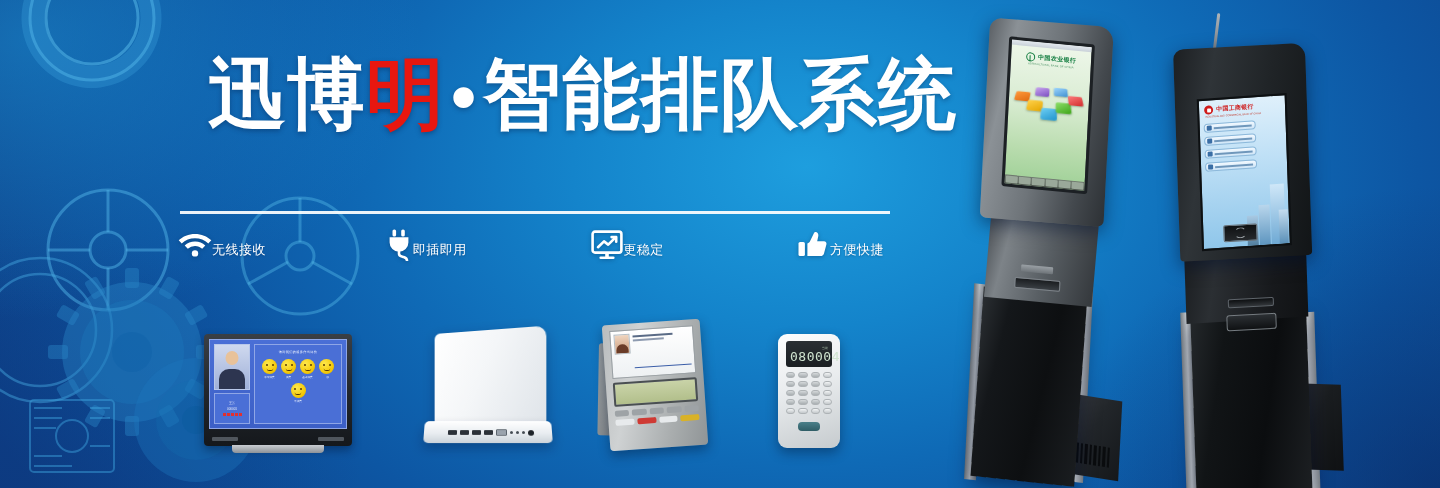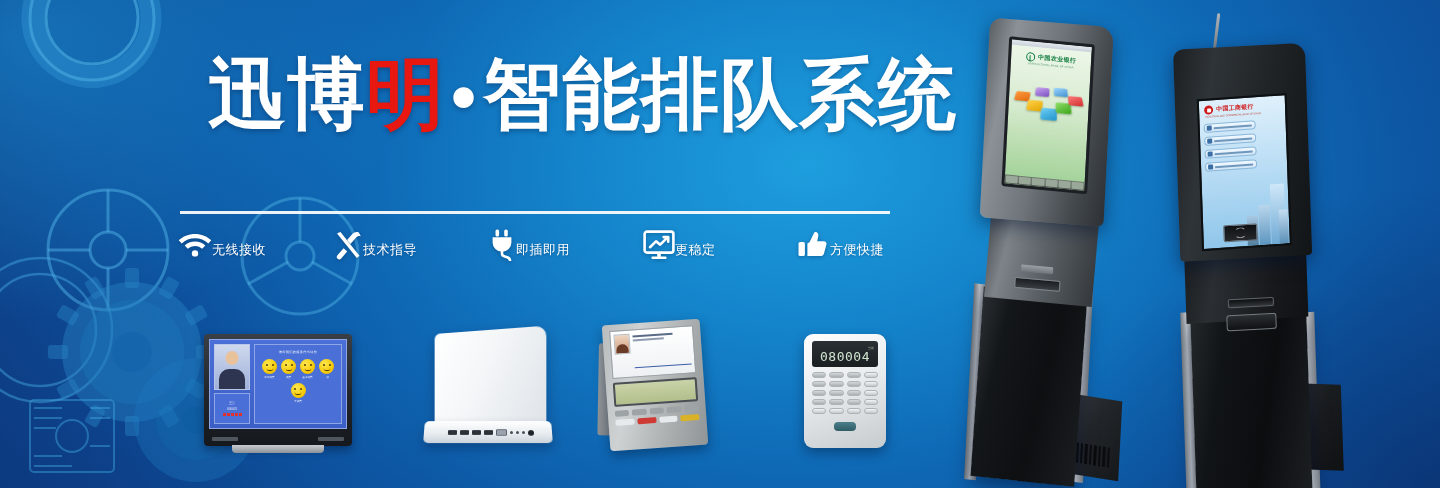--- a/index.html
+++ b/index.html
@@ -194,21 +194,21 @@
   .evaluator .keys .row i.r { background:#cf3a34; }
   .evaluator .keys .row i.g { background:#e7eaec; }
   .evaluator .keys .row i.y { background:#d9b227; }
   .evaluator .stand {
     position:absolute; left:-8px; top:18px; width:16px; height:92px;
     background:linear-gradient(100deg,#9a9fa1,#7d8285);
     border-radius:3px; transform:rotate(5deg); z-index:-1;
   }
 
   
-  .keypad { position:absolute; left:804px; top:334px; width:82px; height:114px; }
+  .keypad { position:absolute; left:778px; top:334px; width:62px; height:114px; }
   .keypad .shell {
     position:absolute; inset:0; border-radius:9px;
     background:linear-gradient(160deg,#fdfdfd 0%,#e9ecee 45%,#c6cbce 100%);
     box-shadow:0 5px 12px rgba(0,20,50,.4);
     padding:7px 8px;
     display:flex; flex-direction:column; gap:5px;
   }
   .keypad .lcd {
     height:26px; background:linear-gradient(180deg,#2a2f33,#1b1f22);
     border-radius:3px; padding:2px 4px;
@@ -489,30 +489,20 @@
         <svg width="34" height="26" viewBox="0 0 34 26" fill="#ffffff">
           <path d="M17 2C10.6 2 4.9 4.4 .7 8.3l3 3.2C7.2 8.2 11.9 6.3 17 6.3s9.8 1.9 13.3 5.2l3-3.2C29.1 4.4 23.4 2 17 2z"></path>
           <path d="M17 9.6c-4 0-7.6 1.5-10.3 4l3.1 3.2A10.4 10.4 0 0117 13.9c2.8 0 5.3 1.1 7.2 2.9l3.1-3.2a14.8 14.8 0 00-10.3-4z"></path>
           <path d="M17 17.2c-1.9 0-3.7.7-5 2l5 5.2 5-5.2a7.2 7.2 0 00-5-2z" opacity="0"></path>
           <circle cx="17" cy="21.4" r="3.2"></circle>
         </svg>
       </span>
       <span class="lbl">无线接收</span>
     </div>
 
-    <div class="feature">
-      <span class="ic">
-        <svg width="30" height="30" viewBox="0 0 30 30" fill="#ffffff">
-          <path d="M4.2 3.2 L7.5 2 L23.4 21.9 L26.5 25.7 L23.8 28 L20.6 24.1 L4.6 4.3 Z"></path>
-          <path d="M25.6 2.2 c-2.2-.7-4.7 0-6.3 1.8 l-5.2 5.9 3.3 4.1 5.3-6c1.6-1.8 3.6-2.3 5.3-1.6 z"></path>
-          <path d="M10.6 18.2 L4.4 25.2 c-1 1.1-.9 2.7.2 3.6 1.1 1 2.7.8 3.6-.3 l6-6.9 z"></path>
-        </svg>
-      </span>
-      <span class="lbl">技术指导</span>
-    </div>
 
 
     <div class="feature">
       <span class="ic">
         <svg width="28" height="32" viewBox="0 0 28 32" fill="#ffffff">
           <rect x="7.5" y="0.5" width="3.6" height="7" rx="1.6"></rect>
           <rect x="16.2" y="0.5" width="3.6" height="7" rx="1.6"></rect>
           <path d="M4.6 8.2h18.8v5.2a9.4 9.4 0 01-9.4 9.4 9.4 9.4 0 01-9.4-9.4z"></path>
           <path d="M14 22.4v2.4c0 2.6 2.4 2.6 4.6 3.2 2.2.6 3.4 1.8 3.4 3.6" fill="none" stroke="#ffffff" stroke-width="2.6" stroke-linecap="round"></path>
         </svg>

